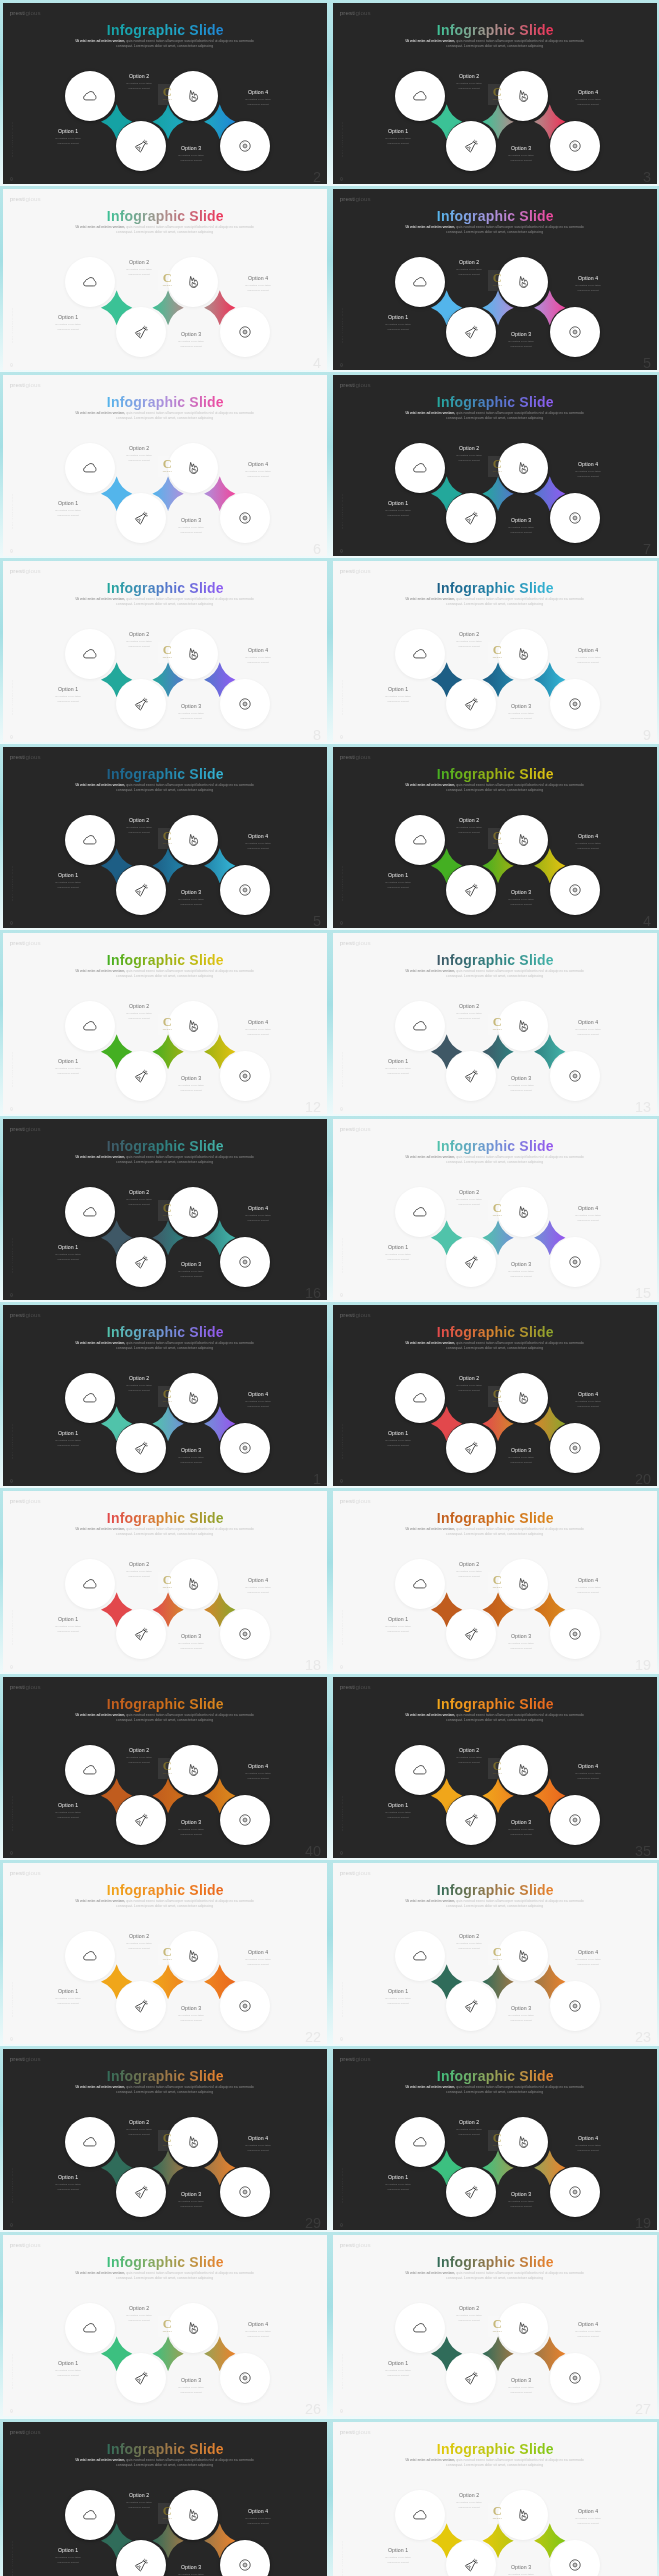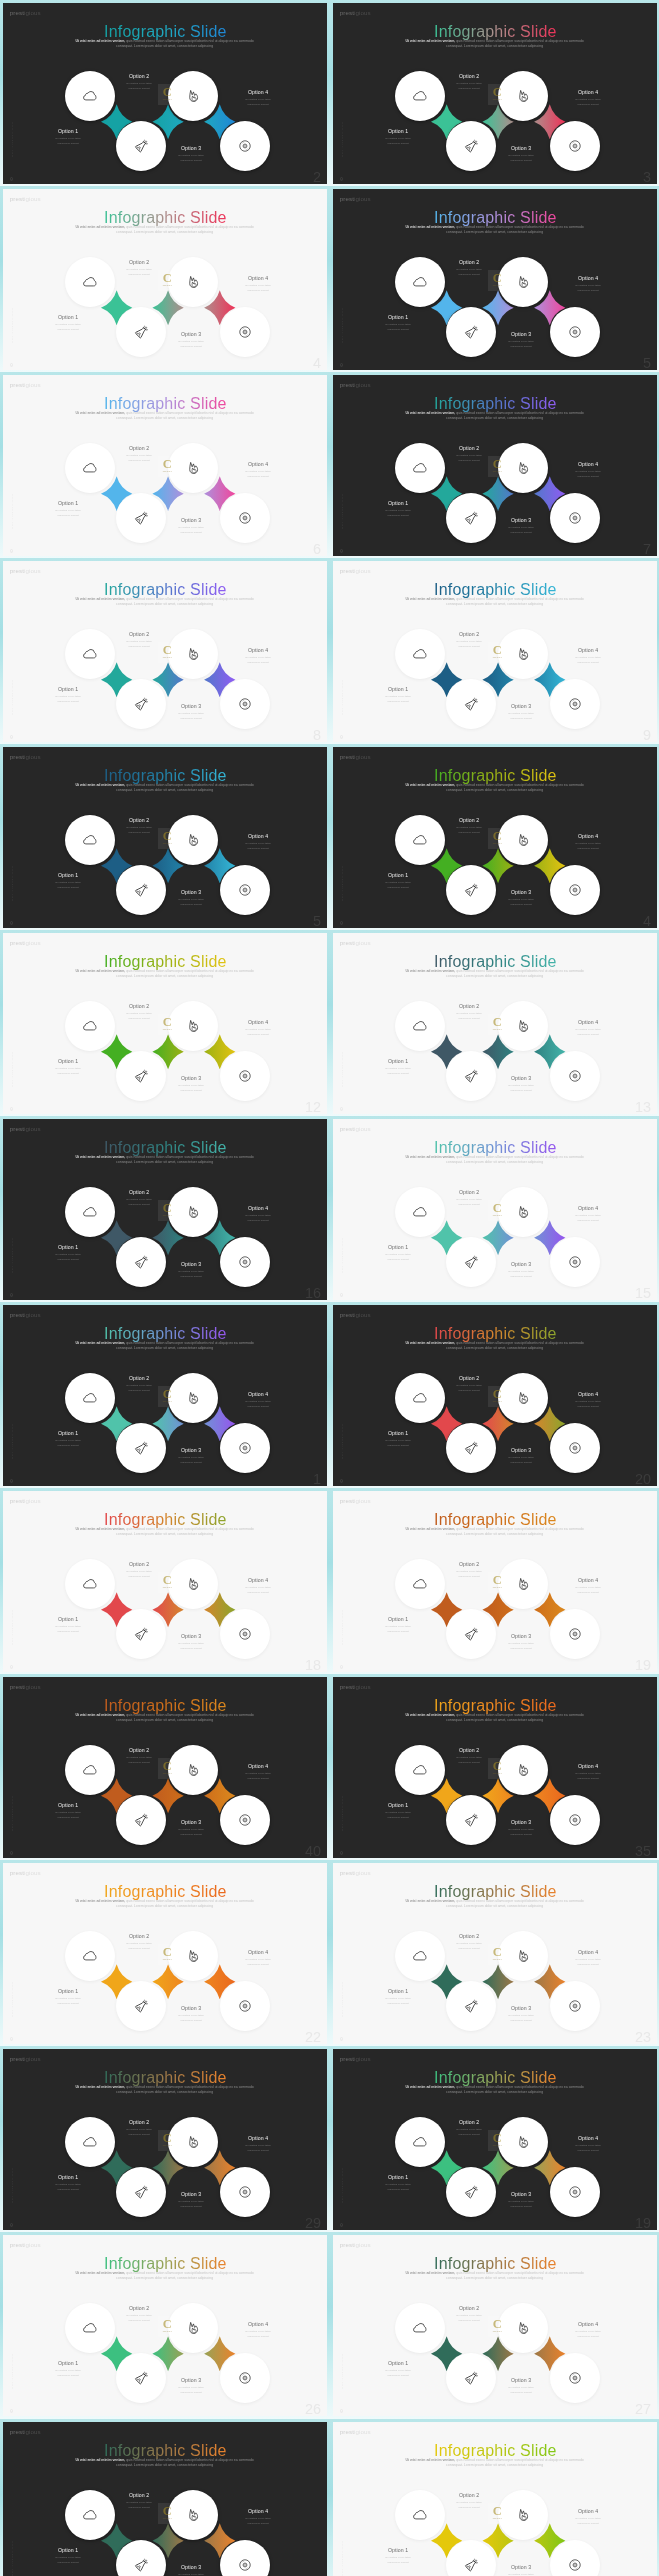--- a/index.html
+++ b/index.html
@@ -23,21 +23,21 @@
             transform:rotate(90deg);transform-origin:0 0;
             font-size:2.4px;letter-spacing:0.8px;white-space:nowrap;}
   .dark .sidetext{color:#3f3f3f;} .light .sidetext{color:#e9e9e9;}
   .sidedot{position:absolute;left:6.7px;top:174px;width:3.6px;height:3.6px;border-radius:50%;
            border:0.6px solid;font-size:2.1px;text-align:center;line-height:2.6px;}
   .dark .sidedot{border-color:#3f3f3f;color:#3f3f3f;} .light .sidedot{border-color:#e9e9e9;color:#e9e9e9;}
 
   
   .titlewrap{position:absolute;left:0;right:0;top:19.6px;line-height:1;text-align:center;}
   .title{display:inline-block;line-height:1.08;
-         font-size:16px;font-weight:400;letter-spacing:0.2px;padding-left:0.5px;
+         font-size:14px;font-weight:700;letter-spacing:0.2px;padding-left:0.5px;
          -webkit-background-clip:text;background-clip:text;color:transparent;}
   
   .sub{position:absolute;left:70px;width:183px;top:36px;text-align:center;
        font-size:3.5px;line-height:4.7px;letter-spacing:-0.03px;}
   .dark .sub{color:#8a8a8a;} .light .sub{color:#c6c6c6;}
   .sub b{font-weight:700;}
   .dark .sub b{color:#d6d6d6;} .light .sub b{color:#9d9d9d;}
 
   
   .pgnum{position:absolute;right:6.2px;bottom:0px;line-height:1;font-size:14.4px;font-weight:400;}

